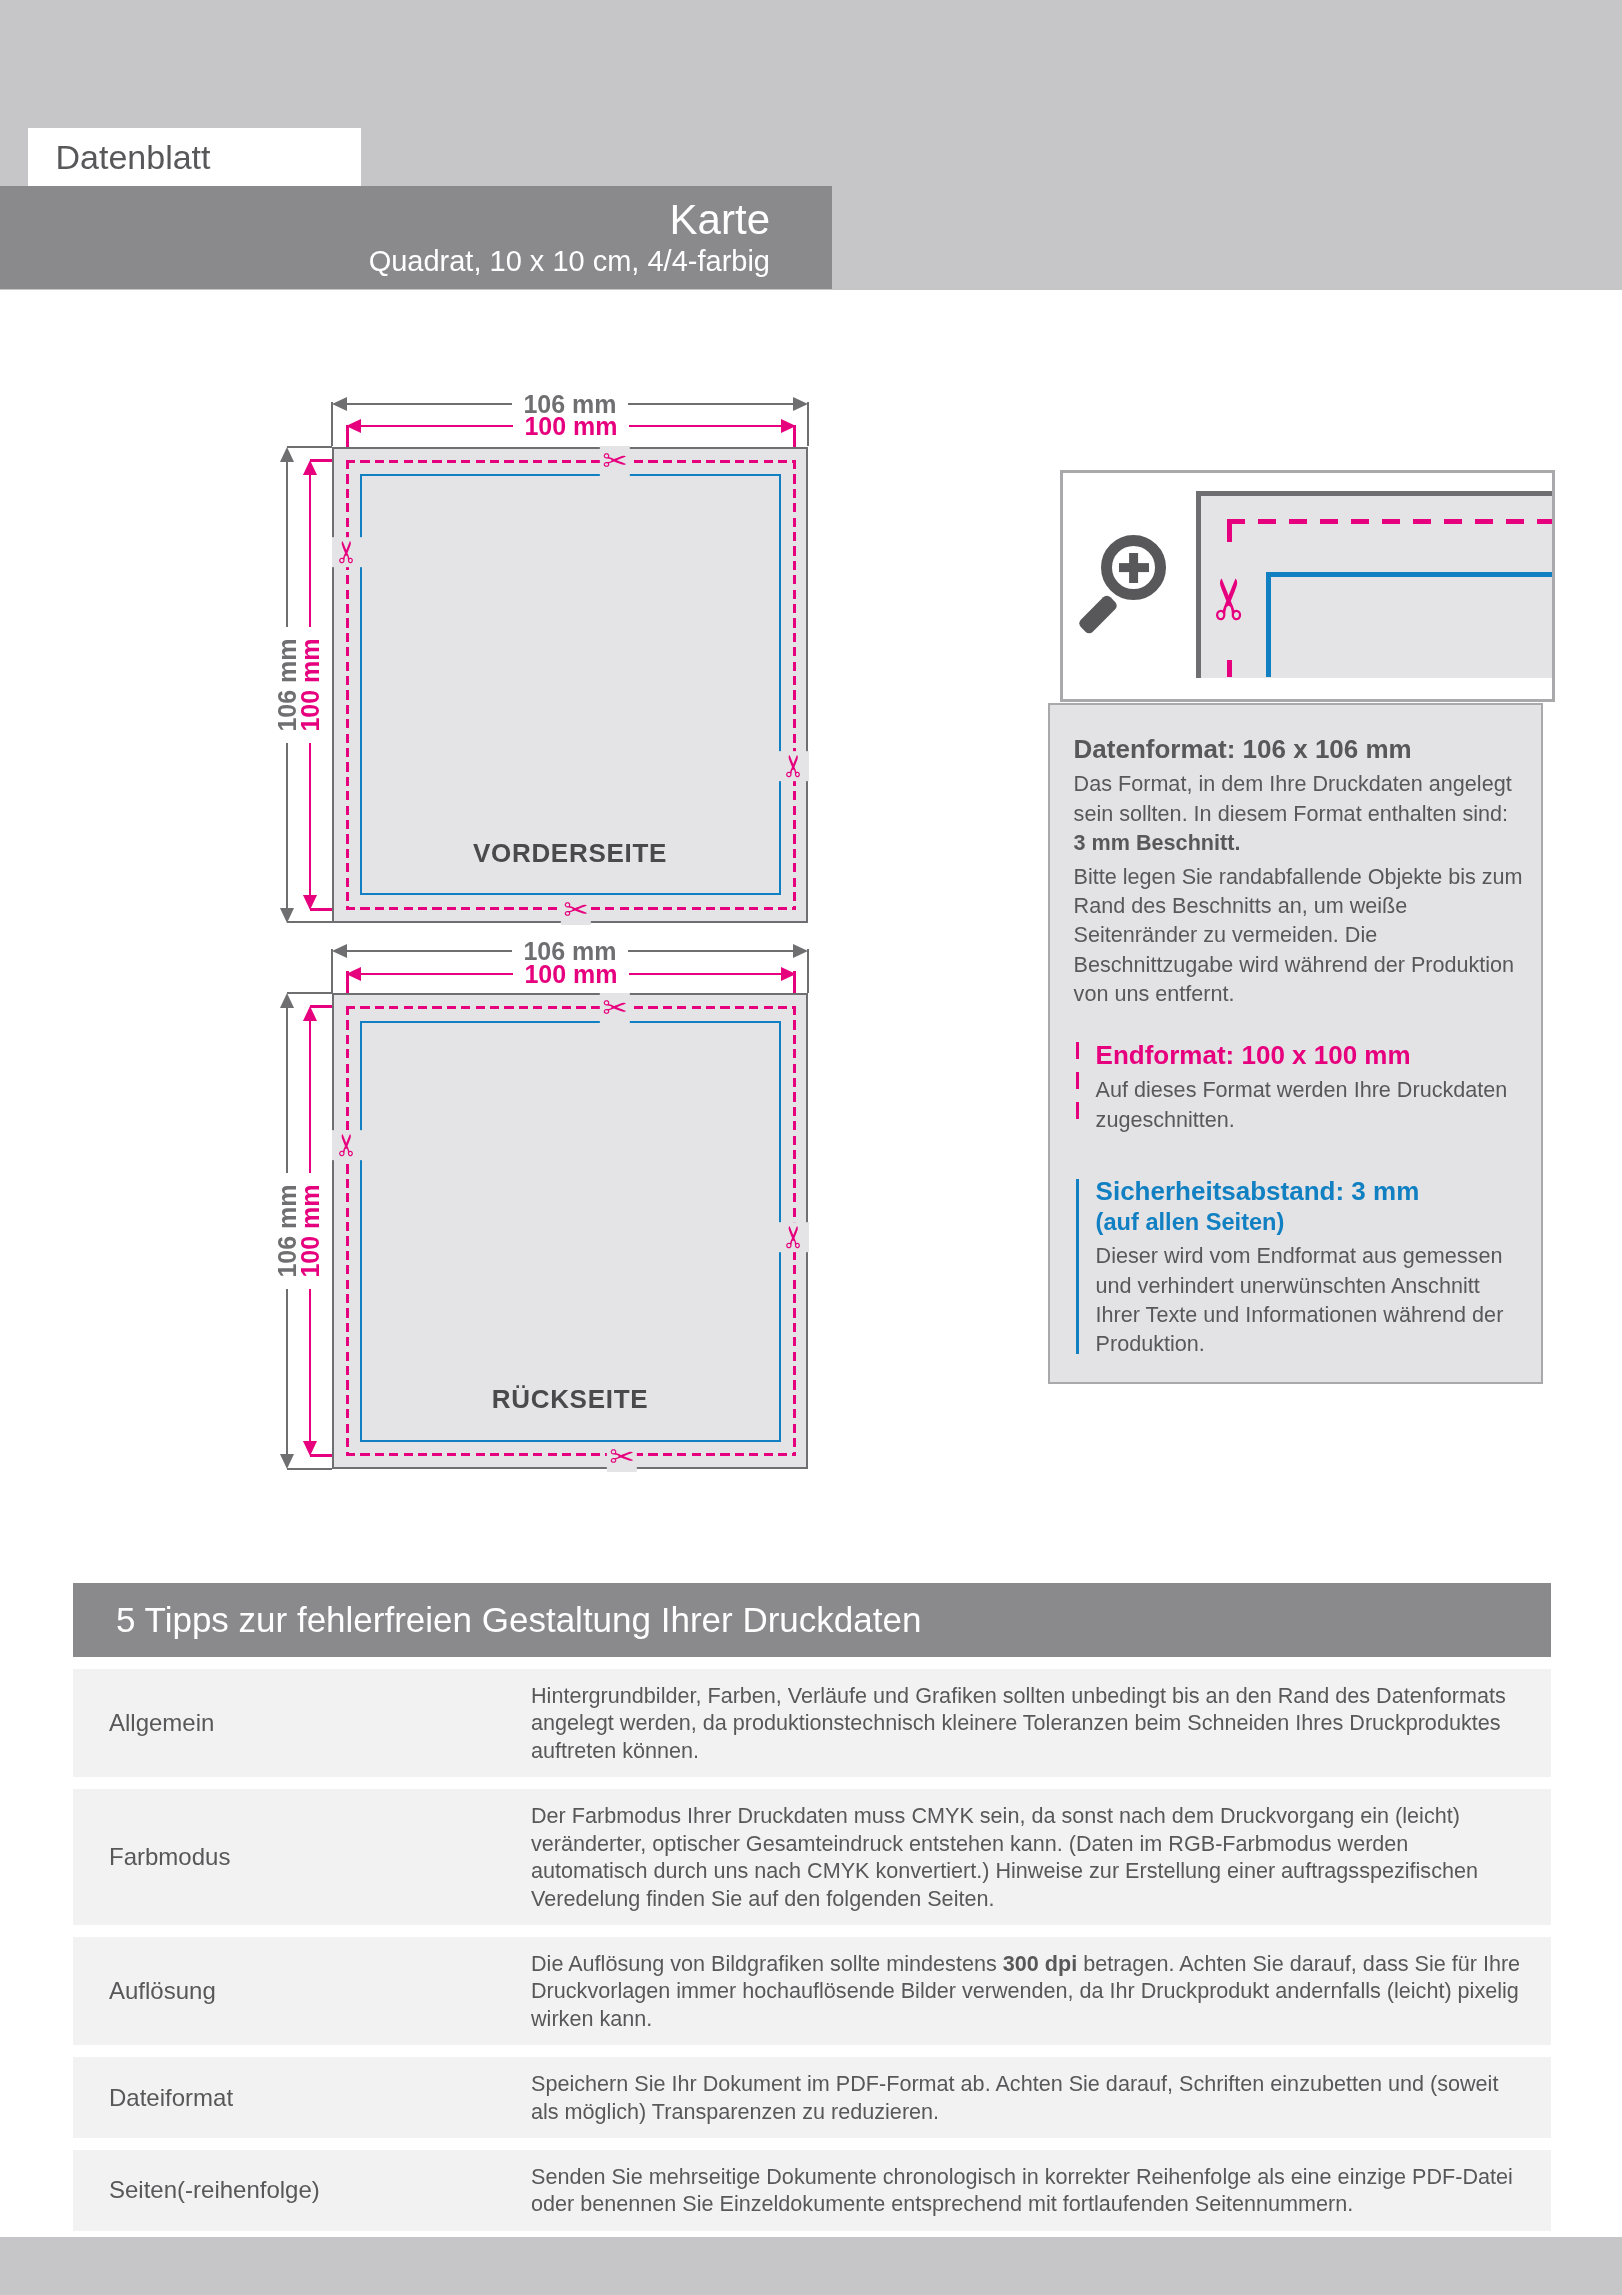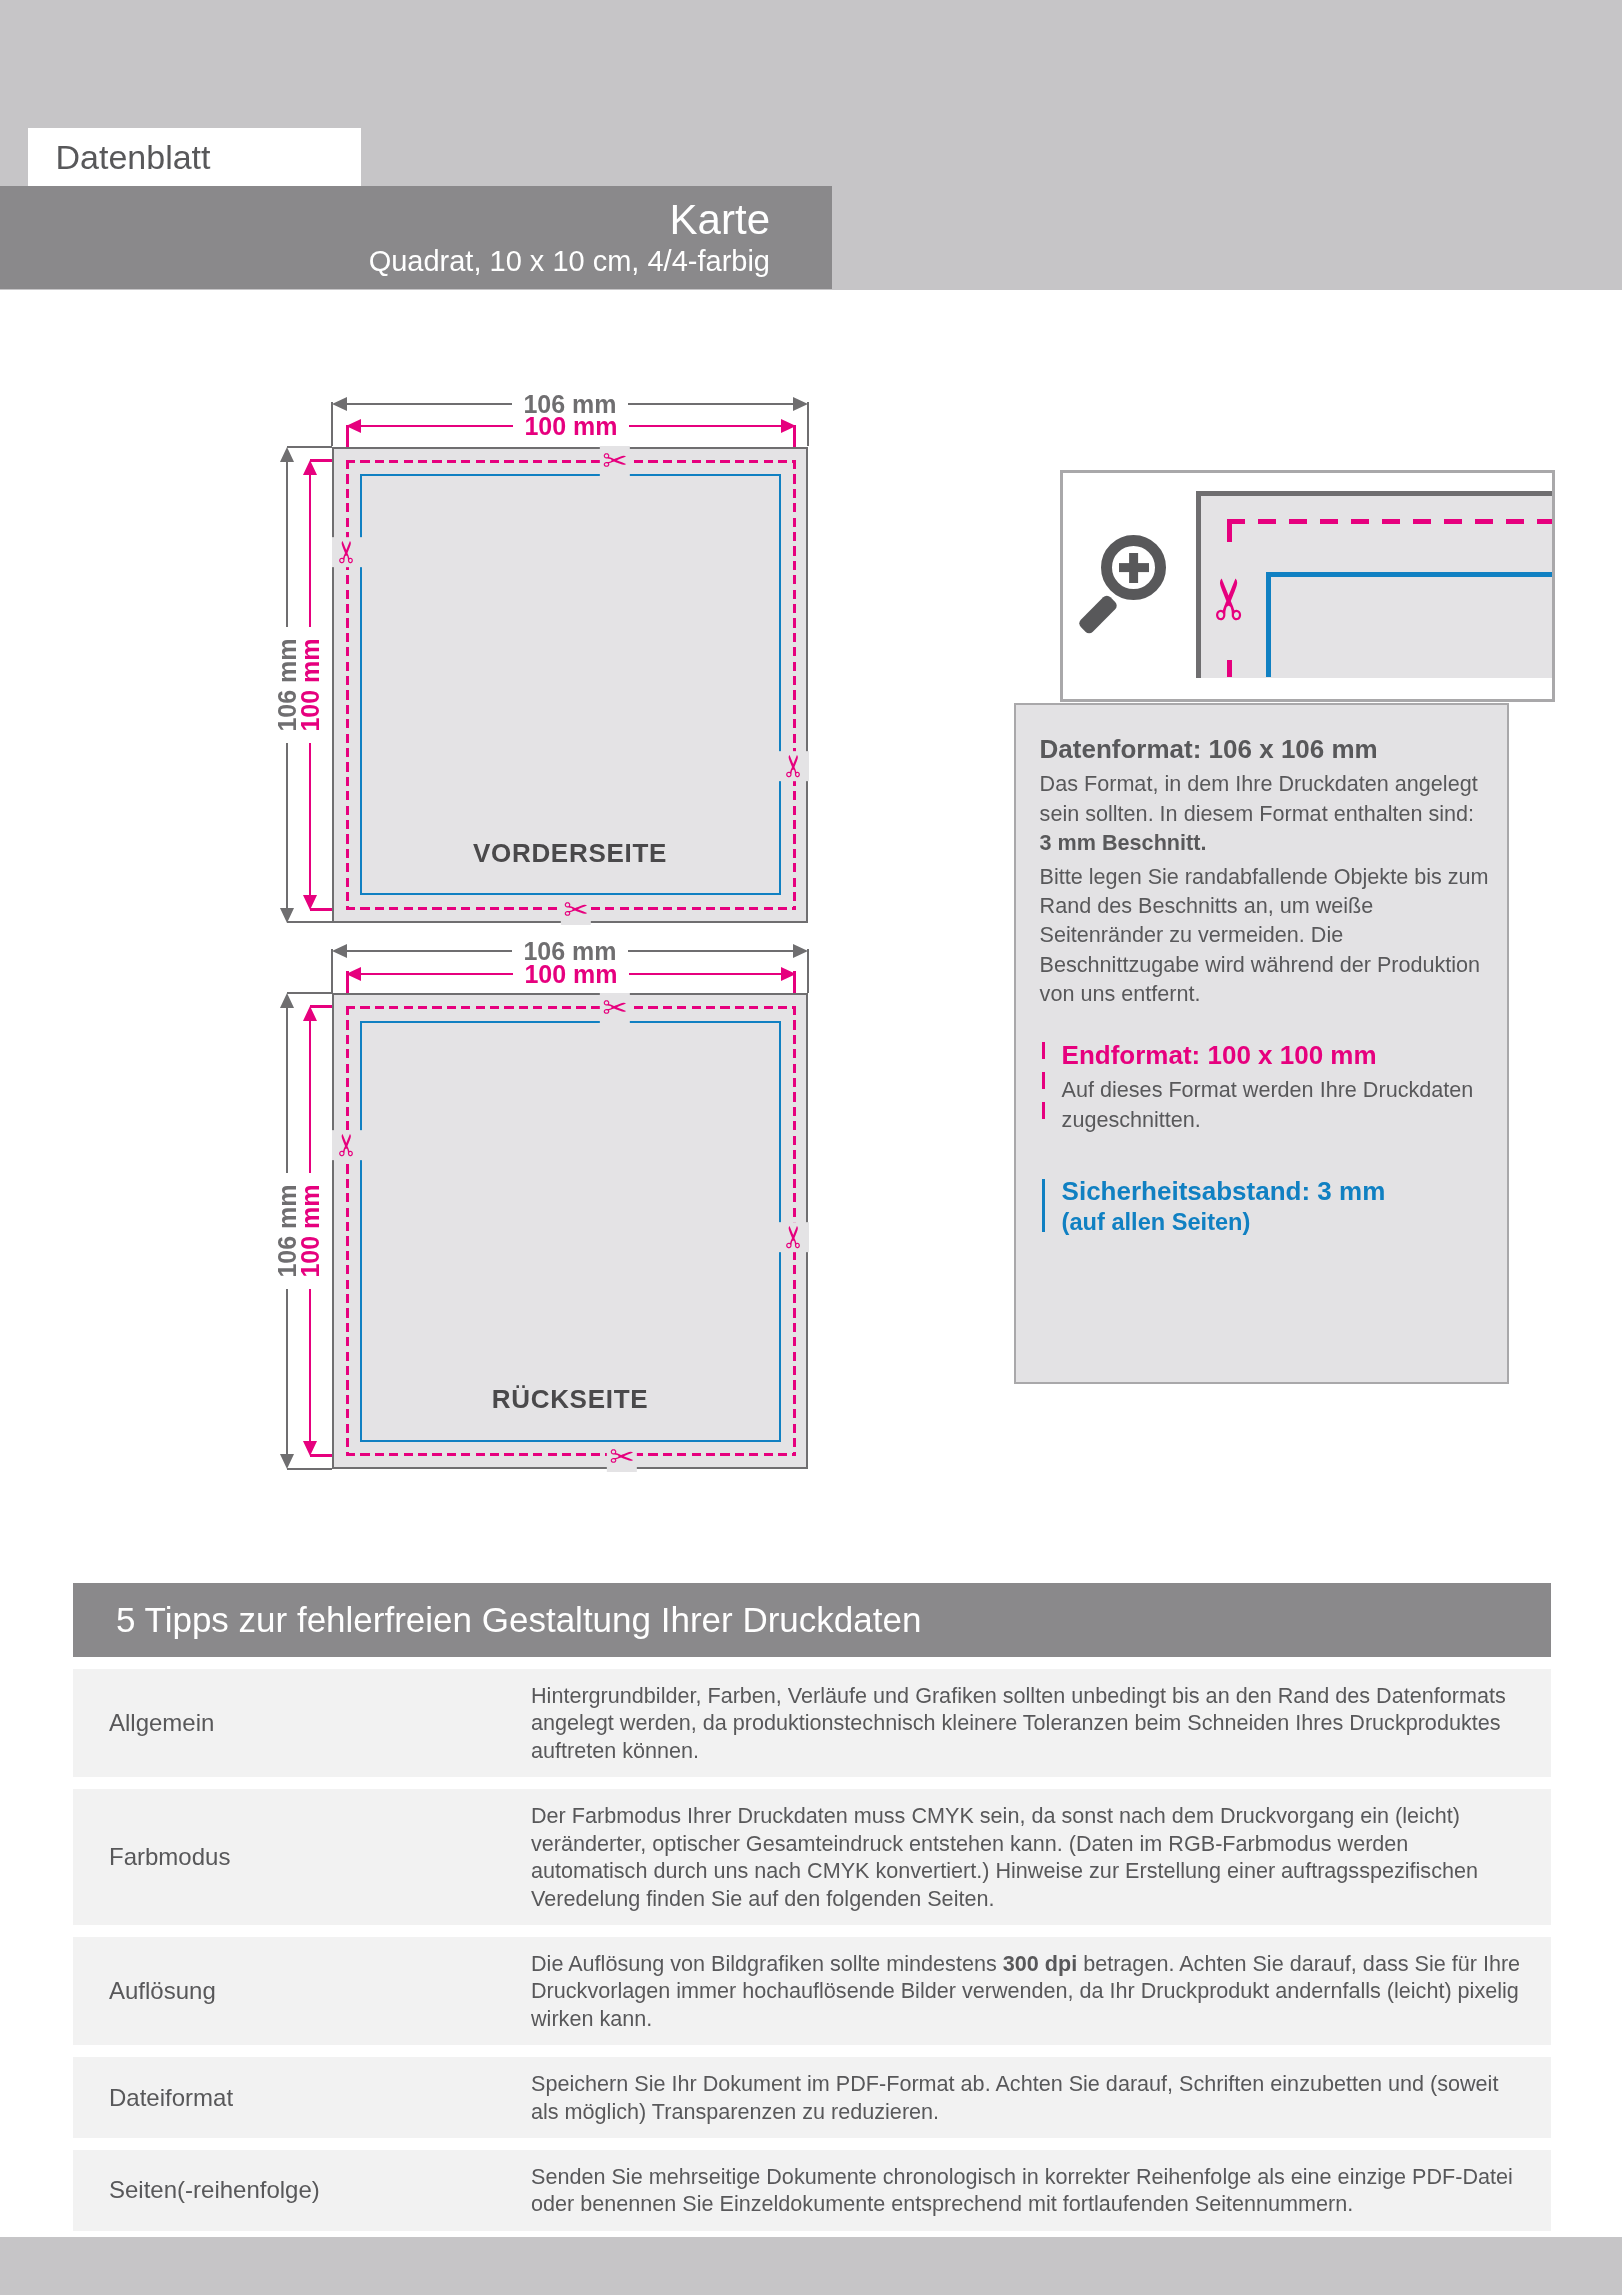--- a/index.html
+++ b/index.html
@@ -72,21 +72,21 @@
   .mini-dash-h{position:absolute;left:164px;top:46px;right:0;height:4.6px;
     background:repeating-linear-gradient(to right,var(--magenta) 0 18.3px,transparent 18.3px 31px);}
   .mini-dash-v1{position:absolute;left:164px;top:48px;width:4.6px;height:21px;background:var(--magenta);}
   .mini-dash-v2{position:absolute;left:164px;top:187px;width:4.6px;height:17px;background:var(--magenta);}
   .mini-blue-h{position:absolute;left:203px;top:99px;right:0;height:4.6px;background:var(--blue);}
   .mini-blue-v{position:absolute;left:203px;top:99px;width:4.6px;height:105px;background:var(--blue);}
   .mini-scis{position:absolute;left:166px;top:126px;color:var(--magenta);font-family:"DejaVu Sans",sans-serif;
     font-size:56px;transform:translate(-50%,-50%) rotate(-90deg);}
 
   
-  .panel{position:absolute;left:1014px;top:703px;width:495px;height:681px;background:var(--panelbg);
+  .panel{position:absolute;left:1048px;top:703px;width:495px;height:681px;background:var(--panelbg);
     border:2.6px solid var(--panelborder);padding:27.5px 17px 19.6px 23.6px;color:var(--ink);}
   .panel h3{font-size:26px;line-height:33px;font-weight:bold;}
   .panel p{font-size:21.6px;line-height:29.4px;margin-top:3.9px;}
   .iblock{position:relative;padding-left:22px;}
   .iblock .vline{position:absolute;left:2px;top:3.9px;bottom:5.2px;width:3.9px;}
   .vline.dash{background:repeating-linear-gradient(to bottom,var(--magenta) 0 17px,transparent 17px 30px);}
   .vline.solid{background:var(--blue);}
   .h-mag{color:var(--magenta);}
   .h-blue{color:var(--blue);}
   .sub-blue{font-size:23.6px;line-height:29px;font-weight:bold;color:var(--blue);}
@@ -234,20 +234,21 @@
     <div class="iblock mt2">
       <span class="vline dash"></span>
       <h3 class="h-mag">Endformat: 100 x 100 mm</h3>
       <p>Auf dieses Format werden Ihre Druckdaten zugeschnitten.</p>
     </div>
 
     <div class="iblock mt3">
       <span class="vline solid"></span>
       <h3 class="h-blue">Sicherheitsabstand: 3 mm</h3>
       <div class="sub-blue">(auf allen Seiten)</div>
+      <p>Dieser wird vom Endformat aus gemessen und verhindert unerwünschten Anschnitt Ihrer Texte und Informationen während der Produktion.</p>
     </div>
   </div>
 
   <div class="tips">
     <div class="tips-bar">
       <span>5 Tipps zur fehlerfreien Gestaltung Ihrer Druckdaten</span>
     </div>
 
     <div class="trow">
       <div class="tlabel">Allgemein</div>

